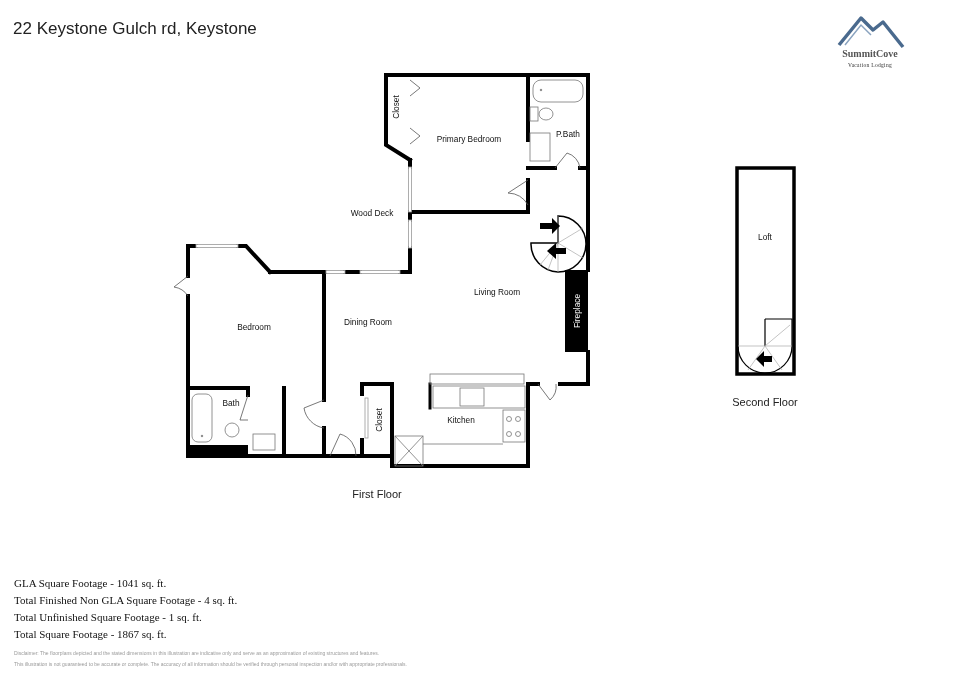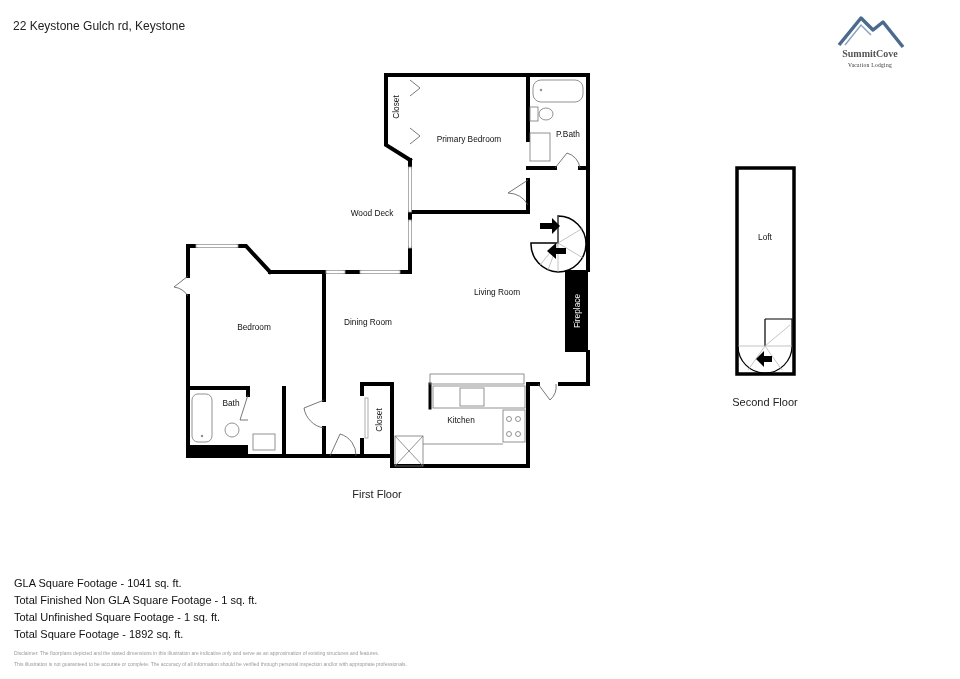--- a/index.html
+++ b/index.html
@@ -1,22 +1,22 @@
 <!DOCTYPE html>
 <html><head>
 <meta charset="utf-8">
 <style>
   html, body { margin: 0; padding: 0; background: #ffffff; }
   body { width: 960px; height: 679px; position: relative; overflow: hidden; font-family: "Liberation Sans", sans-serif; color: #111; }
-  .address { position: absolute; left: 13px; top: 19px; font-size: 12px; color: #222; }
+  .address { position: absolute; left: 13px; top: 19px; font-size: 17px; color: #222; }
   .logo { position: absolute; left: 833px; top: 13px; width: 75px; height: 58px; }
   .plan { position: absolute; left: 0; top: 0; width: 960px; height: 679px; }
   .room-label { font-family: "Liberation Sans", sans-serif; font-size: 8.3px; fill: #111; }
   .floor-label { font-family: "Liberation Sans", sans-serif; font-size: 11px; fill: #222; }
-  .stats { position: absolute; left: 14px; top: 575px; font-size: 11px; line-height: 17px; color: #111; }
+  .stats { position: absolute; left: 14px; top: 575px; font-size: 11px; line-height: 17px; color: #111; font-family: Liberation Serif, serif; }
   .stats div { white-space: nowrap; }
   .disclaimer { position: absolute; left: 14px; top: 648px; font-size: 5px; line-height: 11px; color: #9a9a9a; white-space: nowrap; }
 </style>
 </head>
 <body>
 
 <div class="address">22 Keystone Gulch rd, Keystone</div>
 
 <div class="logo">
   <svg width="75" height="58" viewBox="0 0 75 58">
@@ -145,21 +145,21 @@
     <path d="M792 346 A27 27 0 0 1 738 346" fill="none" stroke="#000" stroke-width="1.2"></path>
     <path d="M738 346 L792 346 M765 346 L790 325 M765 346 L748 370 M765 346 L782 370" stroke="#aaa" stroke-width="0.7"></path>
     <path d="M772 356 L764 356 L764 351 L756 359 L764 367 L764 362 L772 362 Z" fill="#000"></path>
   </g>
   <text x="765" y="240" text-anchor="middle" class="room-label">Loft</text>
   <text x="765" y="406" text-anchor="middle" class="floor-label">Second Floor</text>
 </svg>
 
 <div class="stats">
   <div>GLA Square Footage - 1041 sq. ft.</div>
-  <div>Total Finished Non GLA Square Footage - 1 sq. ft.</div>
+  <div>Total Finished Non GLA Square Footage - 4 sq. ft.</div>
   <div>Total Unfinished Square Footage - 1 sq. ft.</div>
-  <div>Total Square Footage - 1892 sq. ft.</div>
+  <div>Total Square Footage - 1867 sq. ft.</div>
 </div>
 
 <div class="disclaimer">
   <div>Disclaimer: The floorplans depicted and the stated dimensions in this illustration are indicative only and serve as an approximation of existing structures and features.</div>
   <div>This illustration is not guaranteed to be accurate or complete. The accuracy of all information should be verified through personal inspection and/or with appropriate professionals.</div>
 </div>
 
 </body></html>

